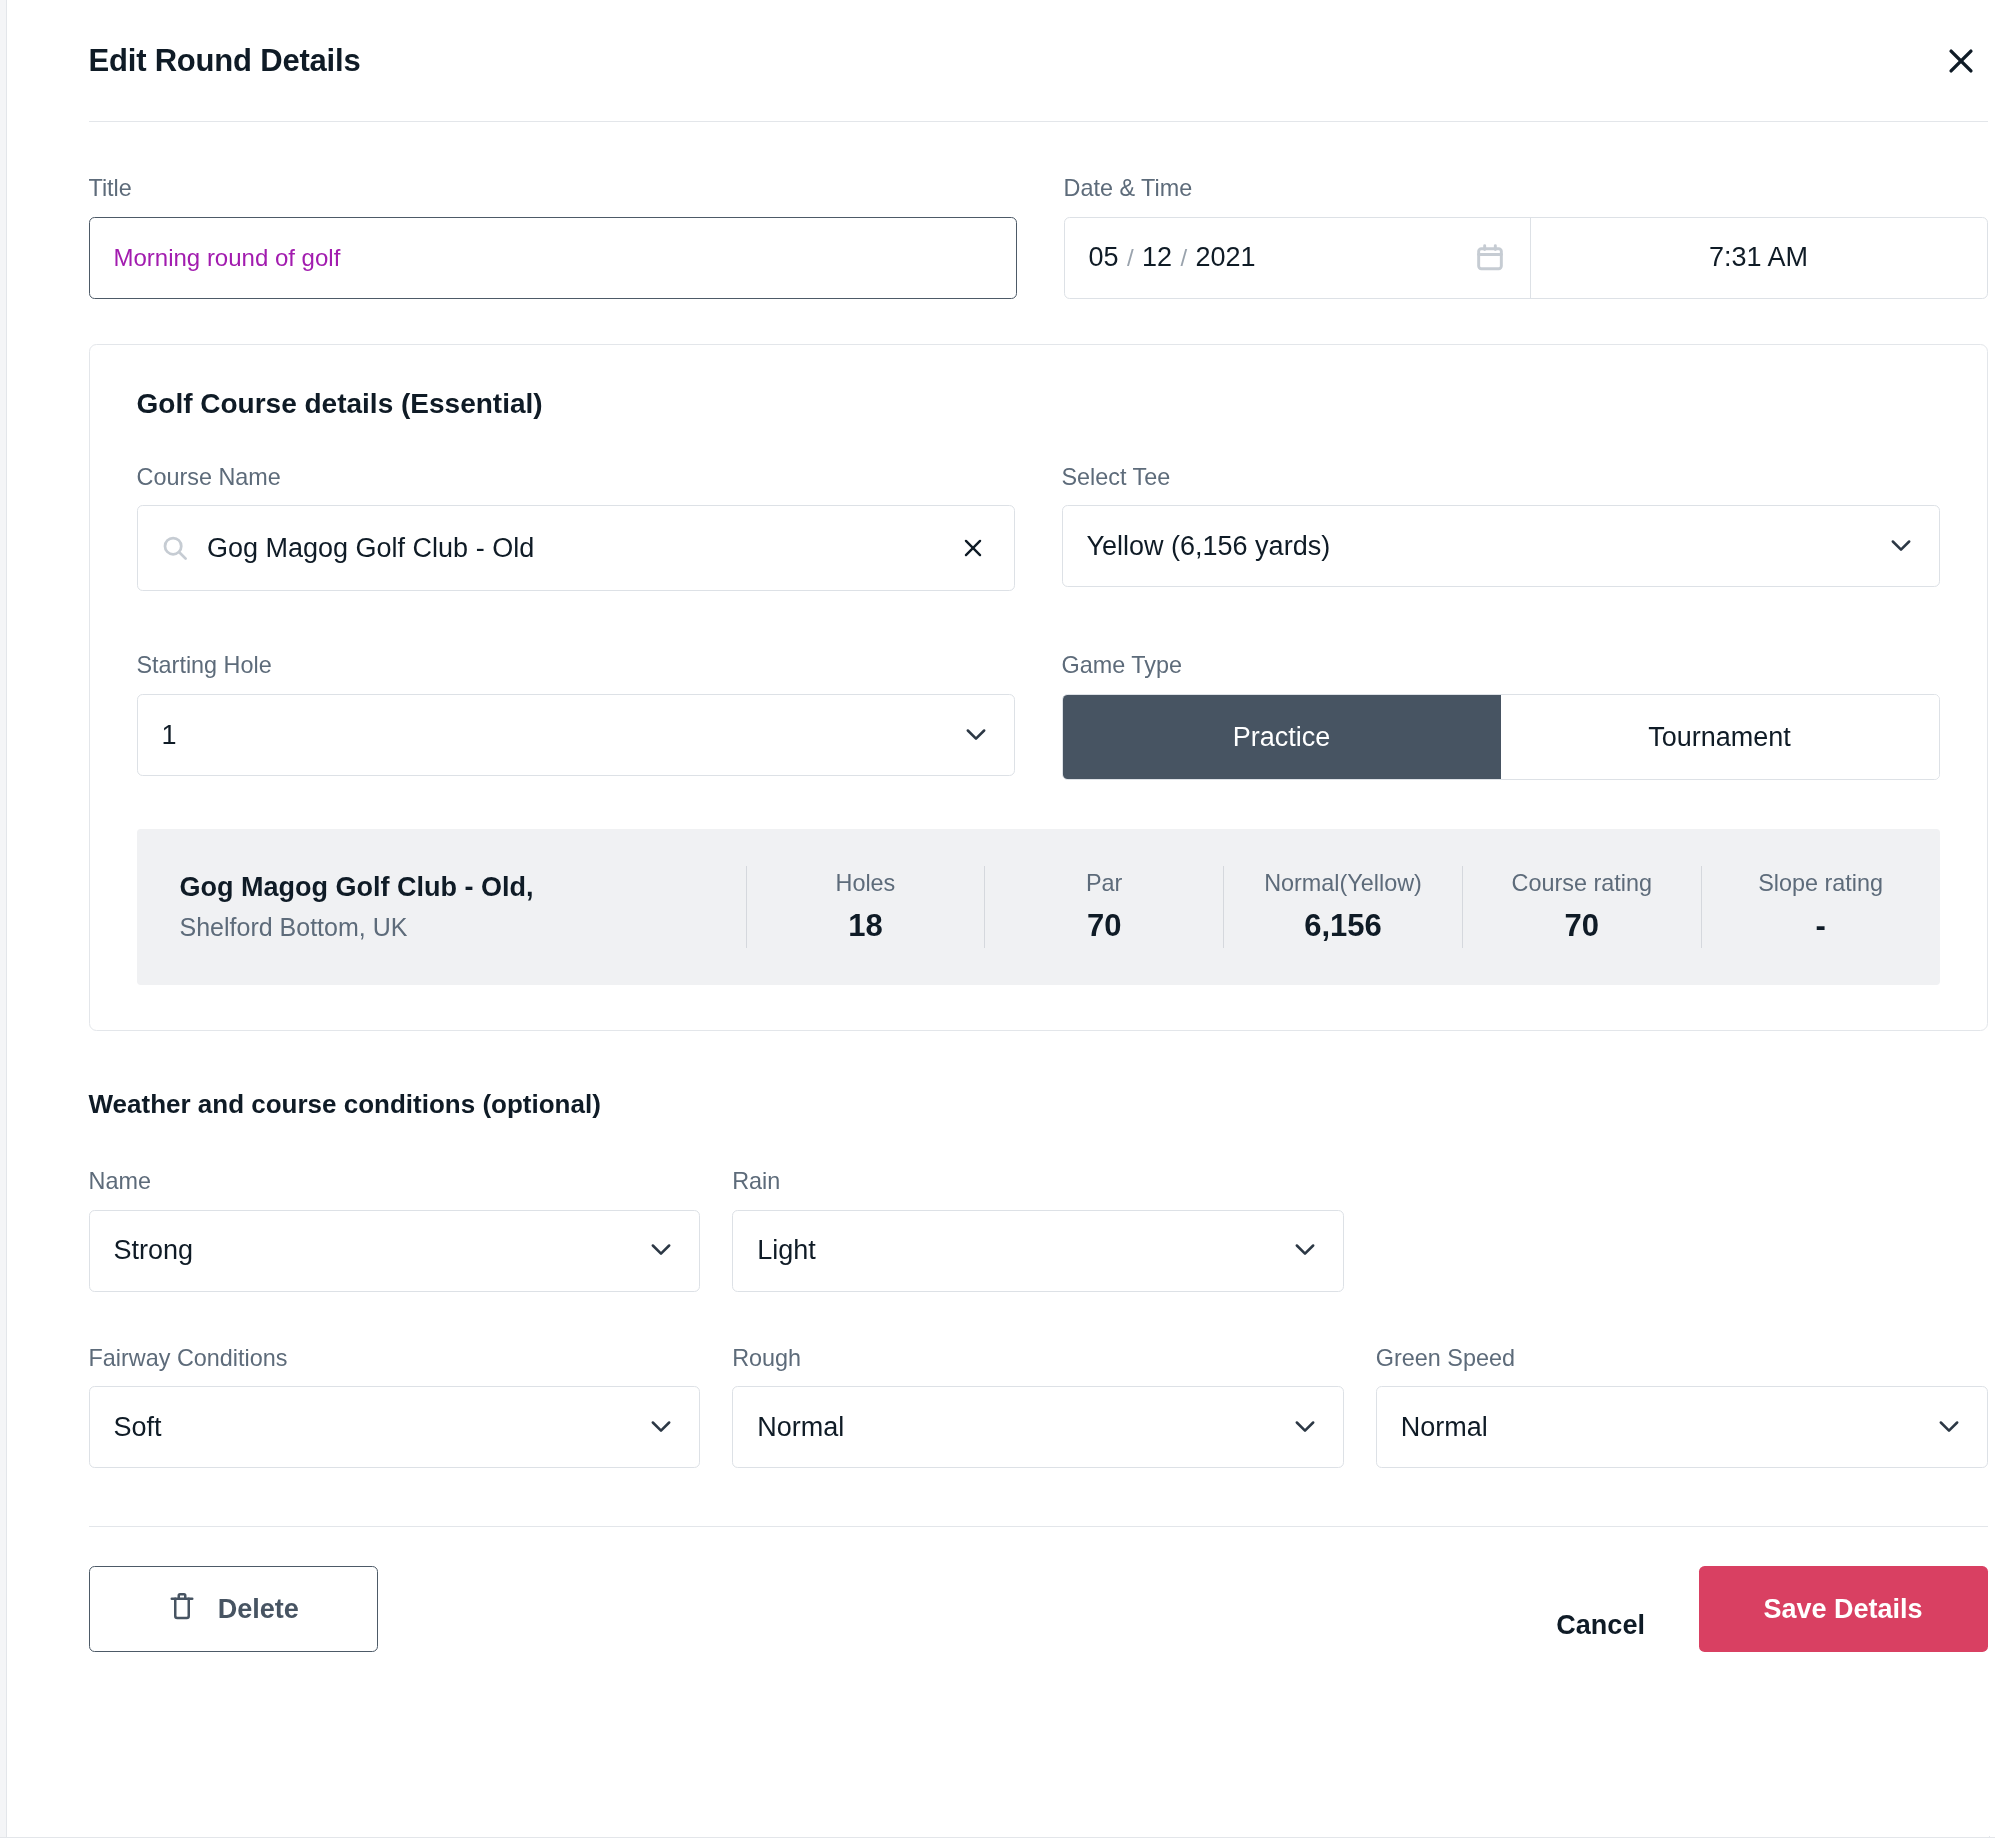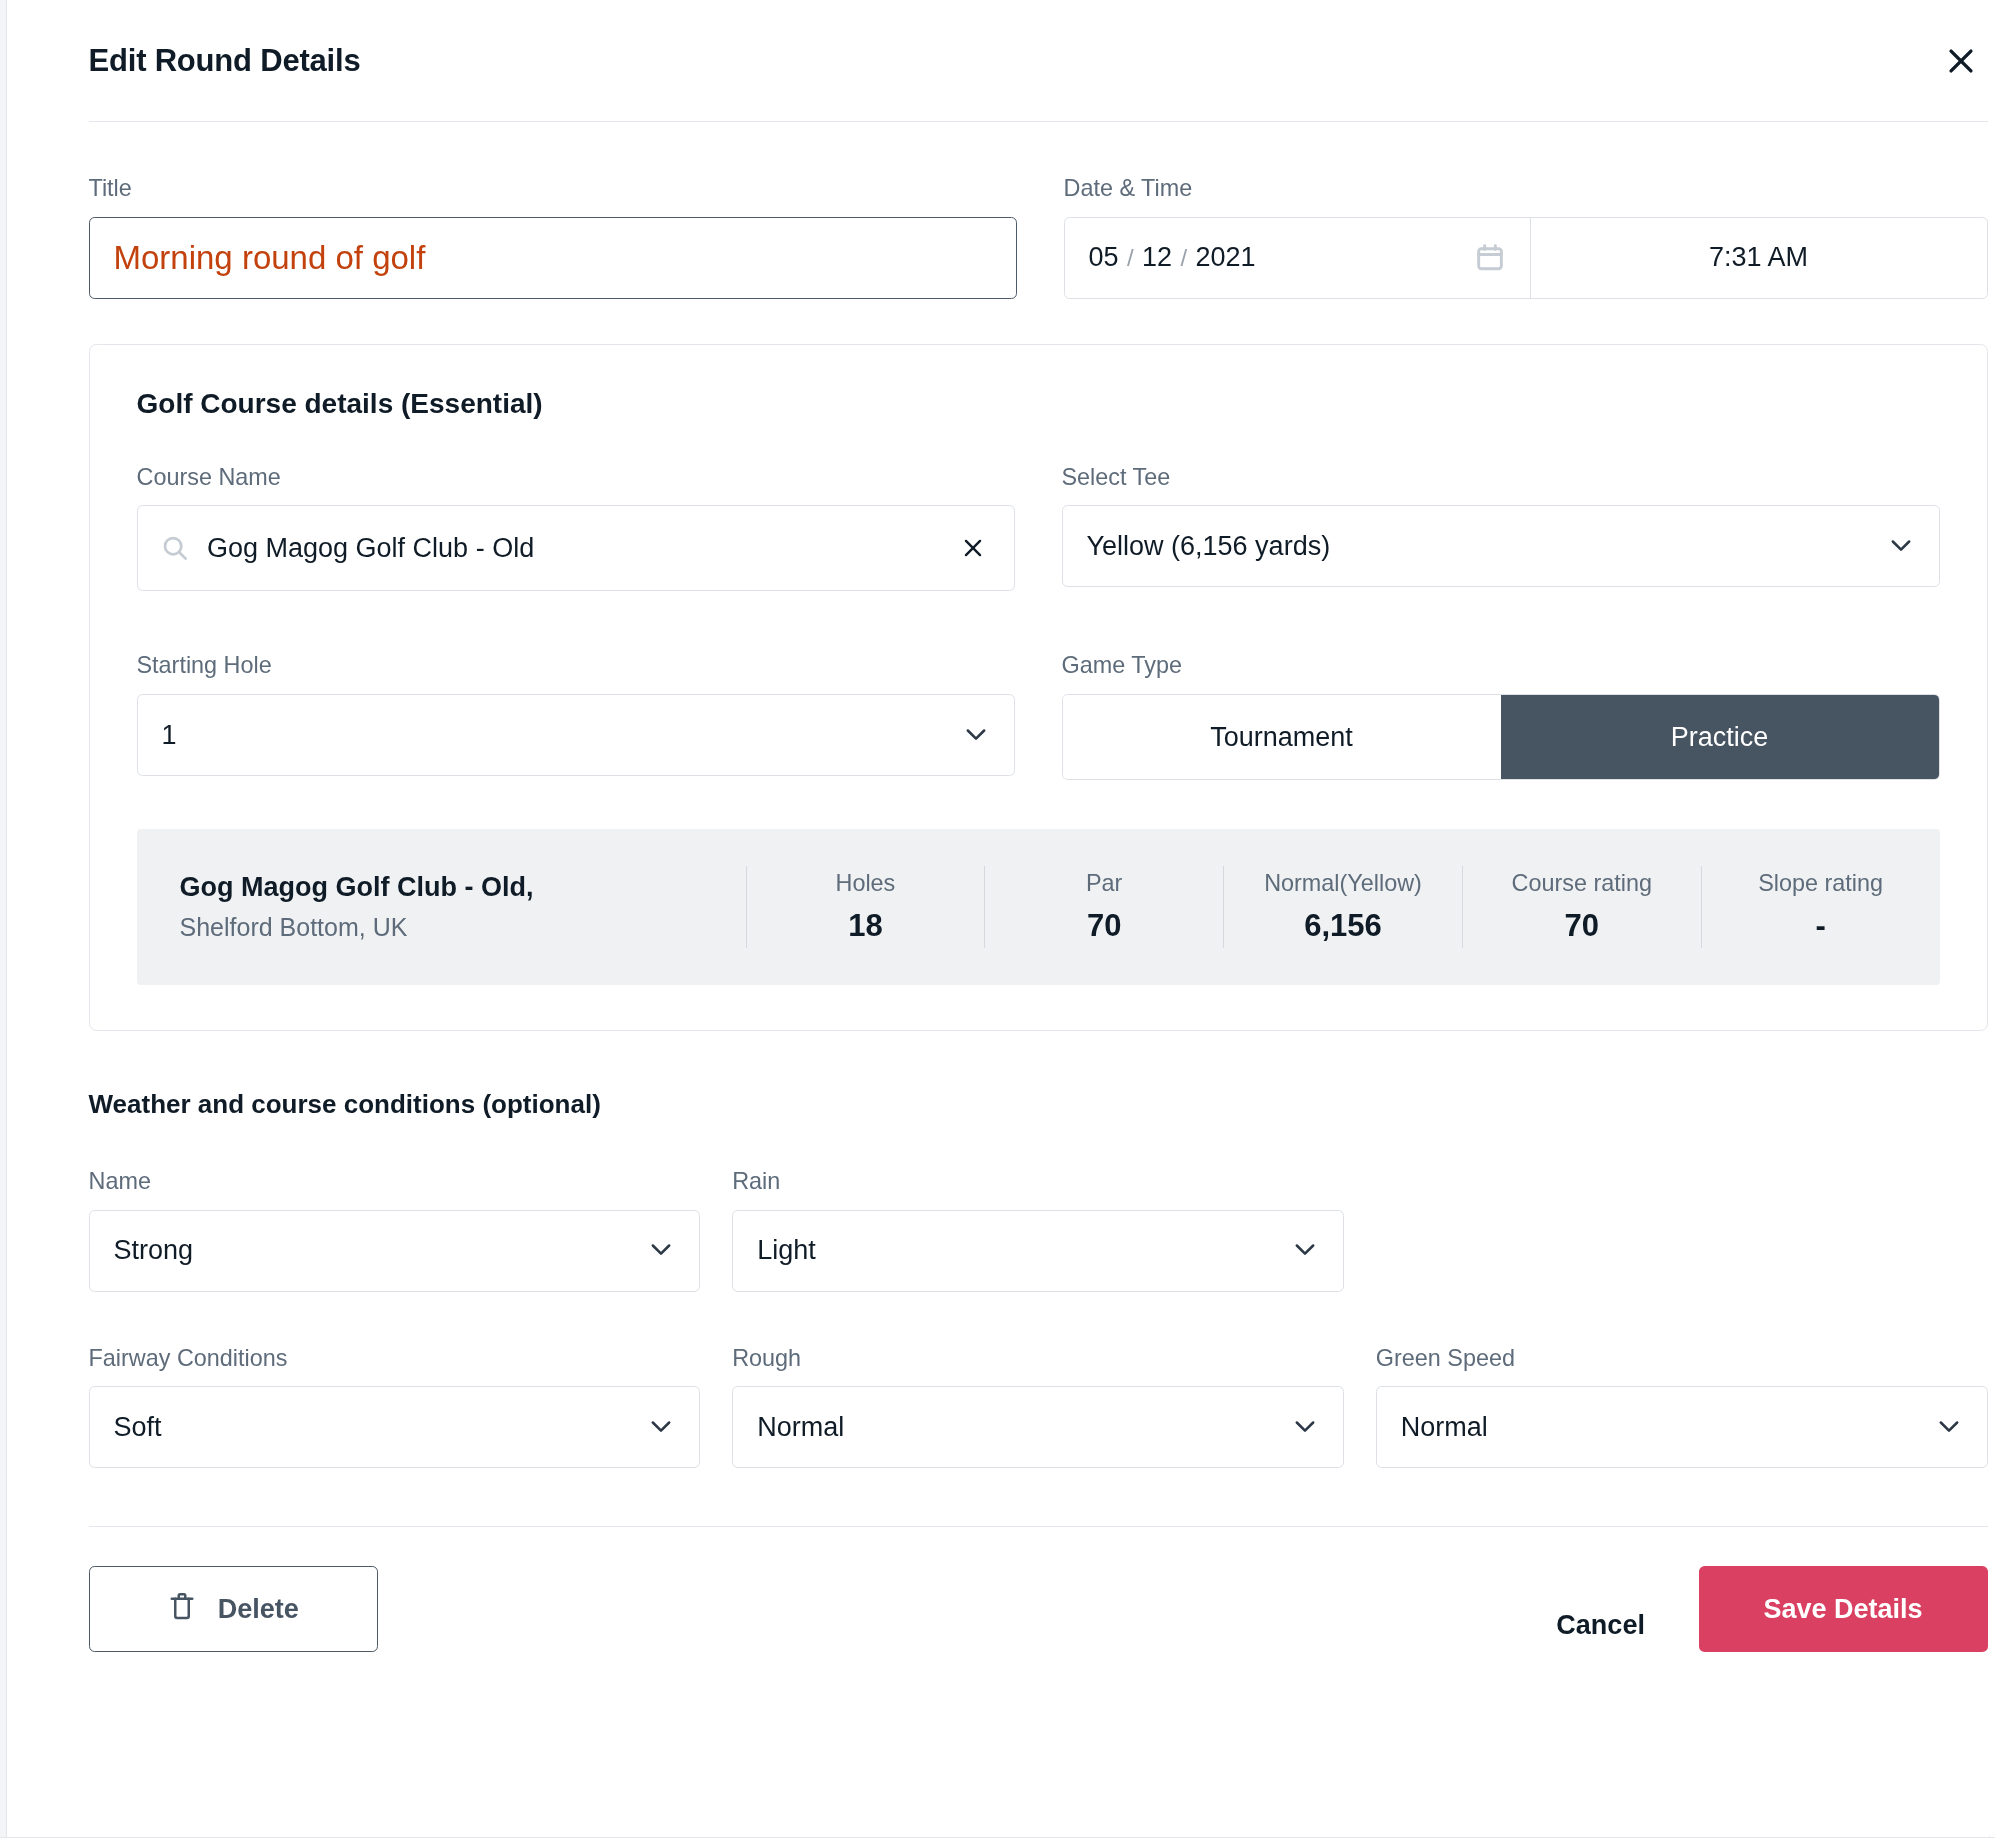--- a/index.html
+++ b/index.html
@@ -87,22 +87,22 @@
     display: block;
     line-height: 1.1;
   }
 
   .text-input {
     width: 100%;
     height: 82px;
     border: 1.9px solid #4d5a67;
     border-radius: 5.6px;
     background: #ffffff;
-    font-size: 33px;
-    color: #c2410c;
+    font-size: 24px;
+    color: #a21caf;
     font-family: "Liberation Sans", sans-serif;
     padding: 0 24px;
     outline: none;
   }
 
   .select-box {
     position: relative;
     width: 100%;
     height: 82px;
     border: 0.9px solid #dde1e6;
@@ -447,22 +447,22 @@
               <svg width="28" height="28" viewBox="0 0 24 24" fill="none" stroke="#2c3845" stroke-width="2.2" stroke-linecap="round" stroke-linejoin="round">
                 <polyline points="5 9 12 16 19 9"></polyline>
               </svg>
             </span>
           </div>
         </div>
 
         <div class="panel-col">
           <label class="field-label">Game Type</label>
           <div class="seg-control">
+            <div class="seg active" style="background: rgb(71, 84, 98);">Practice</div>
             <div class="seg">Tournament</div>
-            <div class="seg active" style="background: rgb(71, 84, 98);">Practice</div>
           </div>
         </div>
       </div>
 
       <div class="info-bar">
         <div class="info-name">
           <div class="n1">Gog Magog Golf Club - Old,</div>
           <div class="n2">Shelford Bottom, UK</div>
         </div>
 

